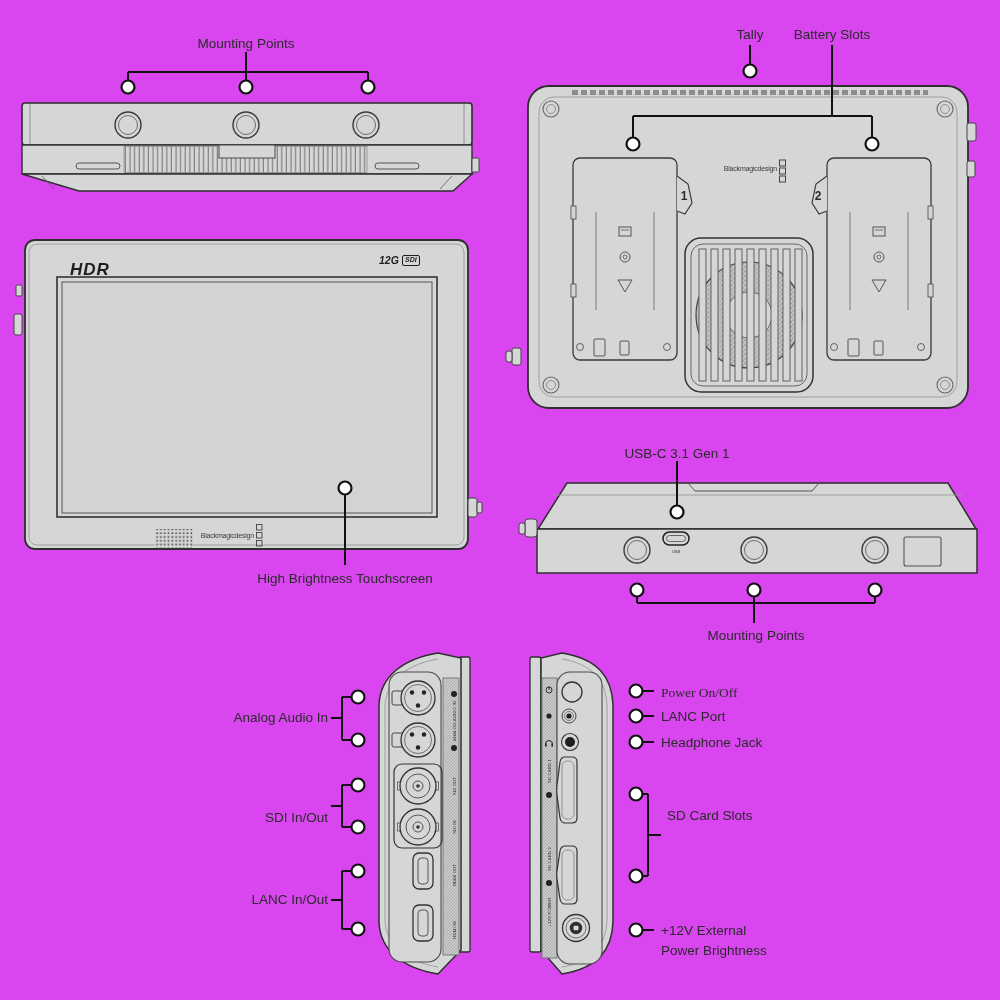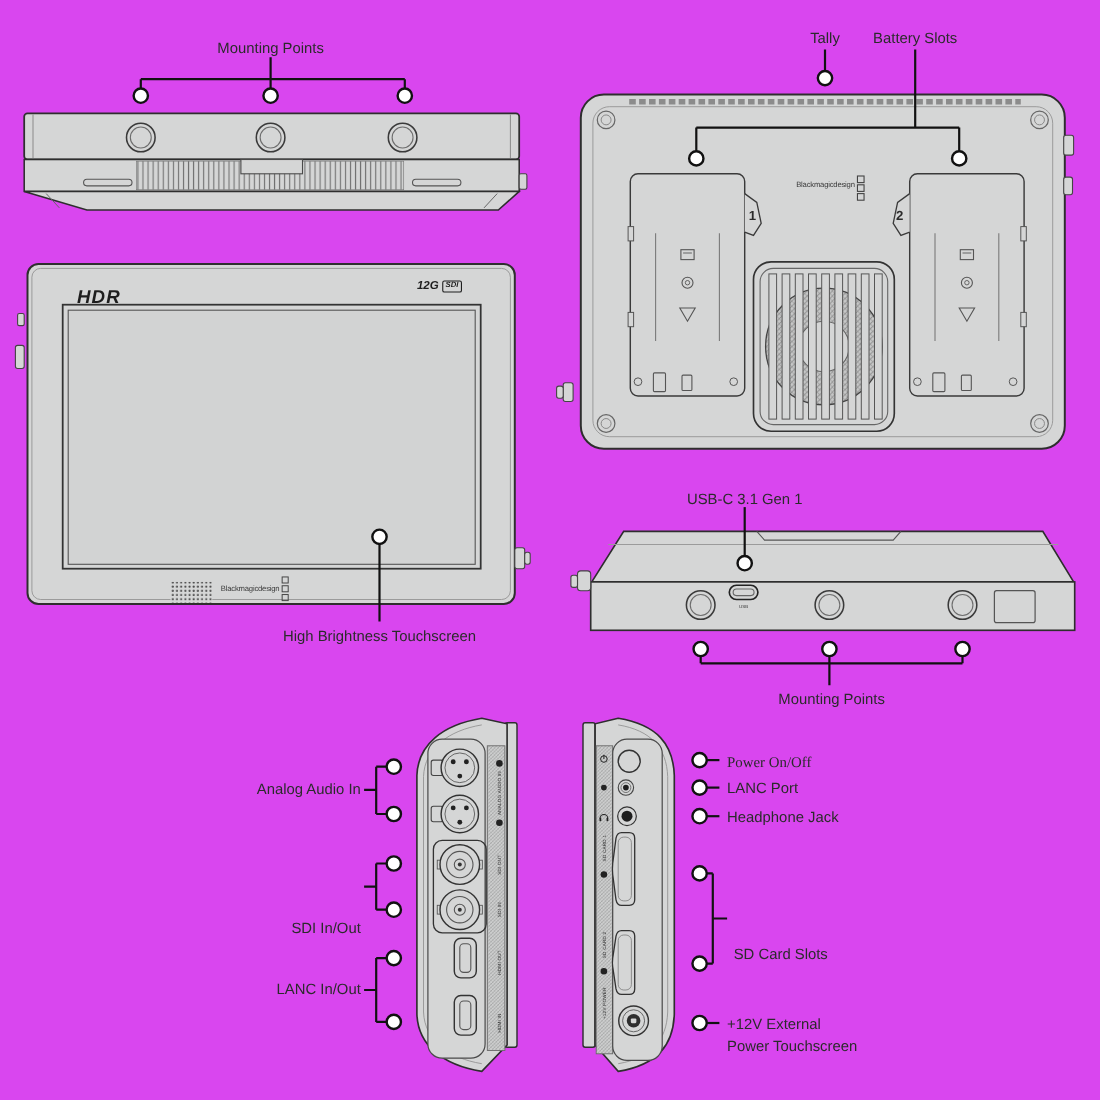--- a/index.html
+++ b/index.html
@@ -354,30 +354,30 @@
   <div class="lbl center" style="left:146px;top:36px;width:200px;">Mounting Points</div>
   <div class="lbl center" style="left:710px;top:27px;width:80px;">Tally</div>
   <div class="lbl center" style="left:782px;top:27px;width:100px;">Battery Slots</div>
   <div class="lbl center two" style="left:235px;top:569px;width:220px;">
     <span style="display:block;">High Brightness Touchscreen</span>
   </div>
   <div class="lbl center" style="left:597px;top:446px;width:160px;">USB-C 3.1 Gen 1</div>
   <div class="lbl center" style="left:656px;top:628px;width:200px;">Mounting Points</div>
 
   <div class="lbl right" style="left:178px;top:710px;width:150px;">Analog Audio In</div>
-  <div class="lbl right" style="left:178px;top:836px;width:150px;">SDI In/Out</div>
+  <div class="lbl right" style="left:178px;top:810px;width:150px;">SDI In/Out</div>
   <div class="lbl right" style="left:178px;top:892px;width:150px;">LANC In/Out</div>
 
   <div class="lbl" style="left:661px;top:685px;font-family:Liberation Serif, serif;">Power On/Off</div>
   <div class="lbl" style="left:661px;top:709px;">LANC Port</div>
   <div class="lbl" style="left:661px;top:735px;">Headphone Jack</div>
-  <div class="lbl" style="left:667px;top:860px;">SD Card Slots</div>
+  <div class="lbl" style="left:667px;top:808px;">SD Card Slots</div>
   <div class="lbl two" style="left:661px;top:921px;width:130px;">
     <span style="display:block;">+12V External</span>
-    <span style="display:block;">Power Touchscreen</span>
+    <span style="display:block;">Power Brightness</span>
   </div>
 
   <div class="badge-hdr">HDR</div>
   <div class="badge-12g">12G</div>
   <div class="badge-sdi">SDI</div>
   <div class="brand" style="left:697px;top:165px;width:80px;">Blackmagicdesign</div>
   <div class="brand" style="left:186px;top:532px;width:68px;">Blackmagicdesign</div>
   <div class="num" style="left:678px;top:189px;">1</div>
   <div class="num" style="left:812px;top:189px;">2</div>
   <div class="micro" style="left:664px;top:549px;width:24px;">USB</div>

